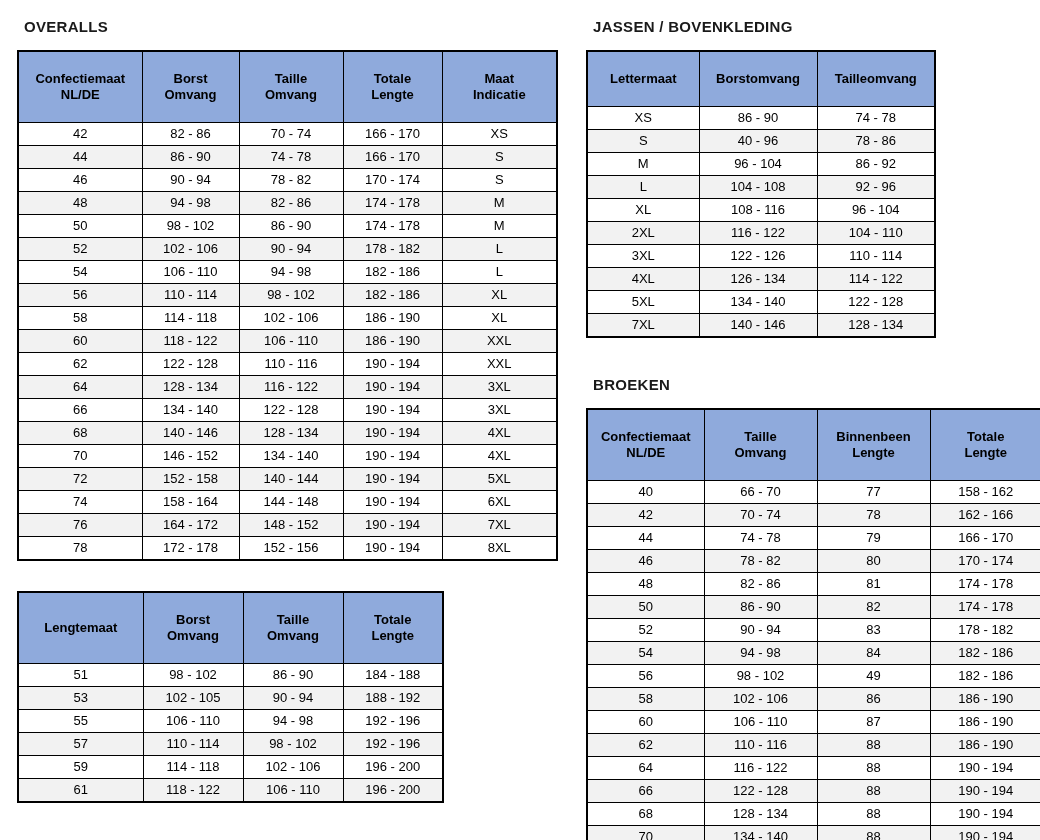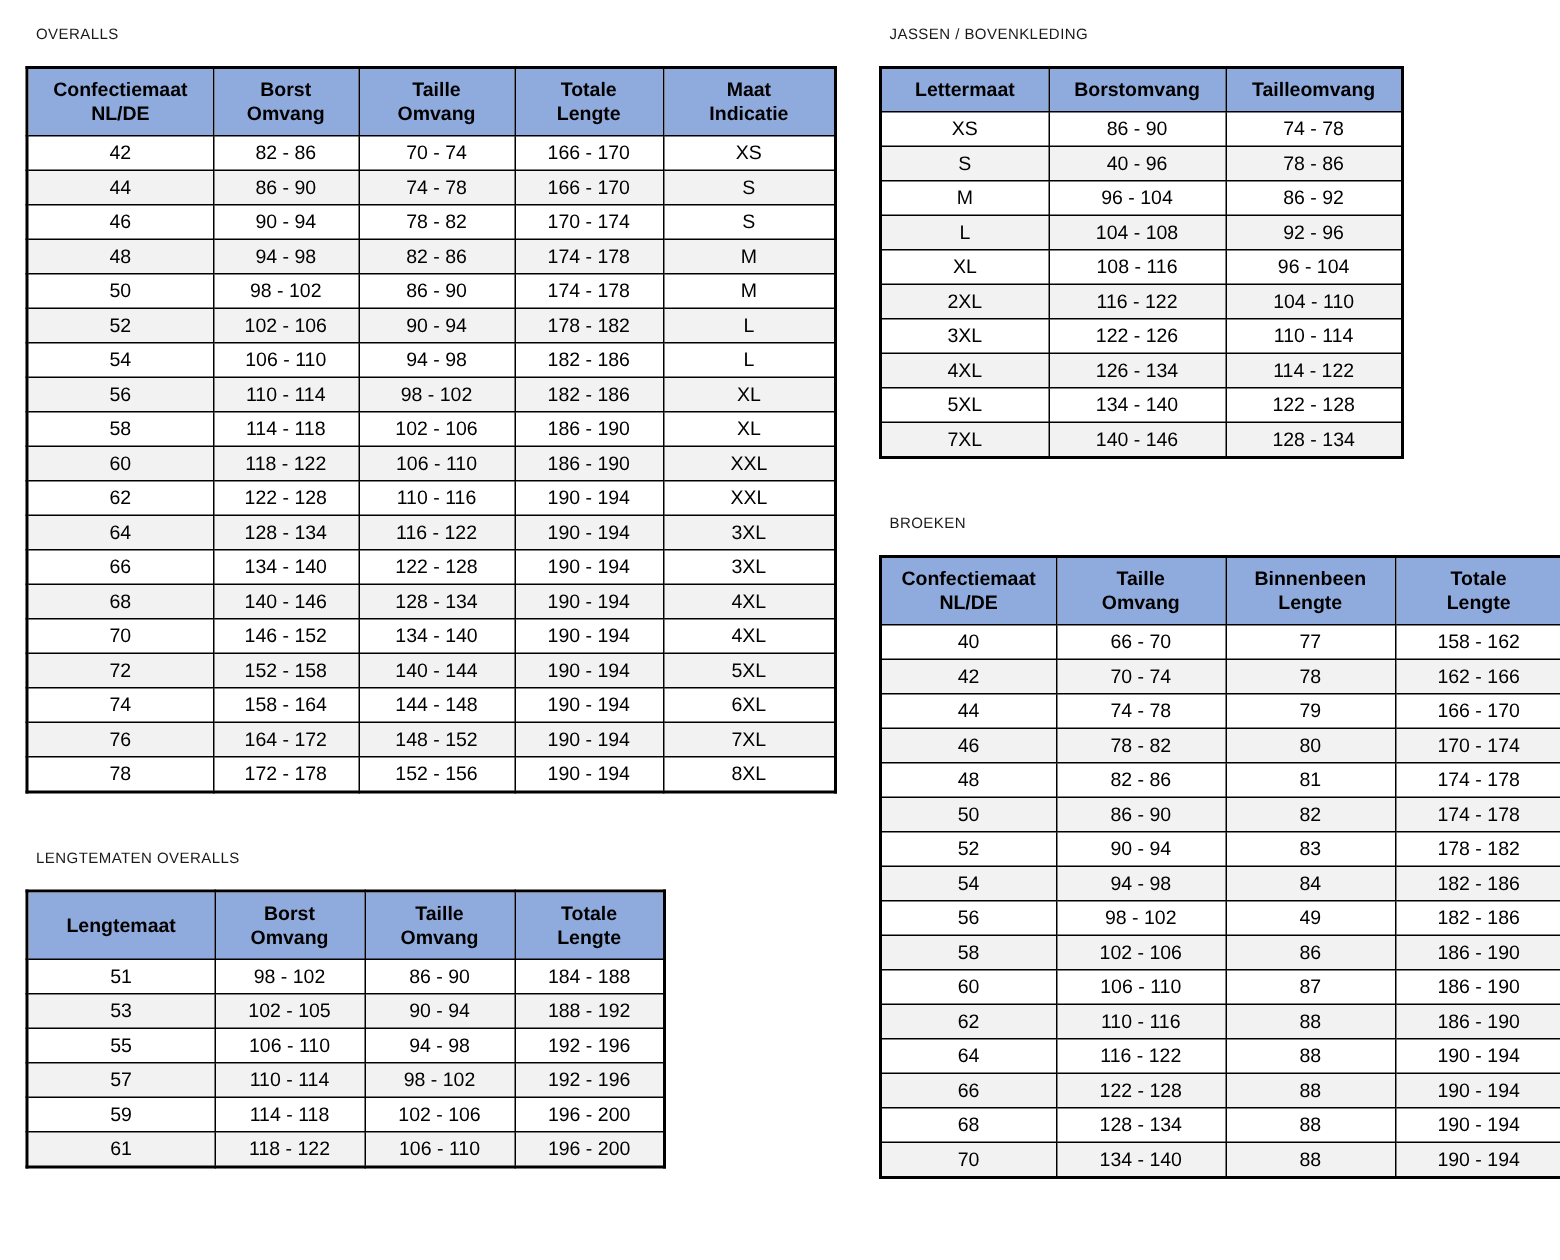--- a/index.html
+++ b/index.html
@@ -17,22 +17,22 @@
     color: #000000;
   }
   .wrap {
     display: flex;
     padding: 10px 0 0 17px;
     gap: 28px;
   }
   .col { display: flex; flex-direction: column; align-items: flex-start; }
   section + section { margin-top: 30px; }
   h2.section-title {
-    font-size: 10px;
-    font-weight: normal;
+    font-size: 15px;
+    font-weight: bold;
     color: var(--title-color);
     margin: 8px 0 15px 7px;
     letter-spacing: 0.3px;
   }
   table {
     border-collapse: collapse;
     border: 2px solid var(--border);
     table-layout: fixed;
   }
   th, td {
@@ -41,21 +41,21 @@
     vertical-align: middle;
     font-size: 13px;
     line-height: 16px;
     padding: 3px 4px;
     overflow: hidden;
   }
   th {
     background: var(--header-bg);
     font-weight: bold;
     white-space: pre-line;
-    padding: 6px 4px;
+    padding: 19px 4px;
   }
   tbody tr:nth-child(even) td { background: var(--row-alt); }
 
   .t-overalls { width: 525px; }
   .t-overalls th:nth-child(1) { width: 124px; }
   .t-overalls th:nth-child(2) { width: 97px; }
   .t-overalls th:nth-child(3) { width: 104px; }
   .t-overalls th:nth-child(4) { width: 99px; }
   .t-overalls th:nth-child(5) { width: 115px; }
 
@@ -231,21 +231,20 @@
               <td>172 - 178</td>
               <td>152 - 156</td>
               <td>190 - 194</td>
               <td>8XL</td>
             </tr>
           </tbody>
         </table>
     </section>
 
     <section>
-      <h2 class="section-title">LENGTEMATEN OVERALLS</h2>
       <table class="t-lengtematen">
           <thead>
             <tr>
               <th>Lengtemaat</th>
               <th>Borst
 Omvang</th>
               <th>Taille
 Omvang</th>
               <th>Totale
 Lengte</th>

